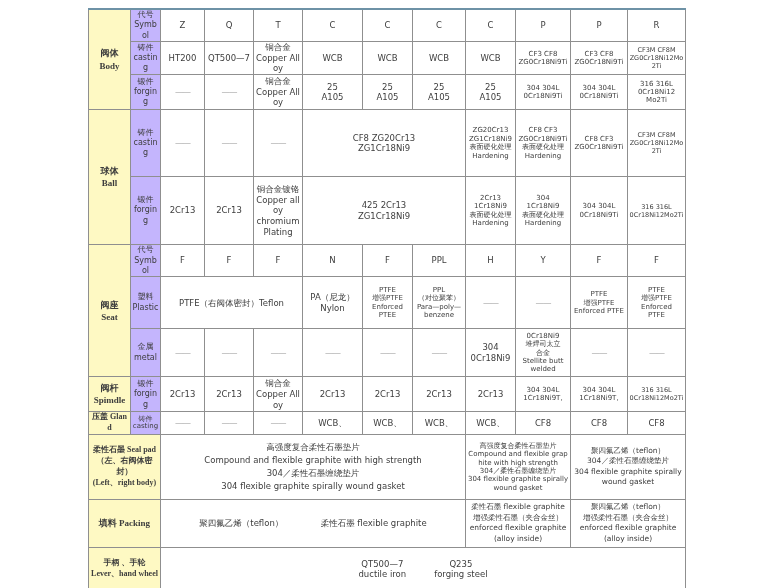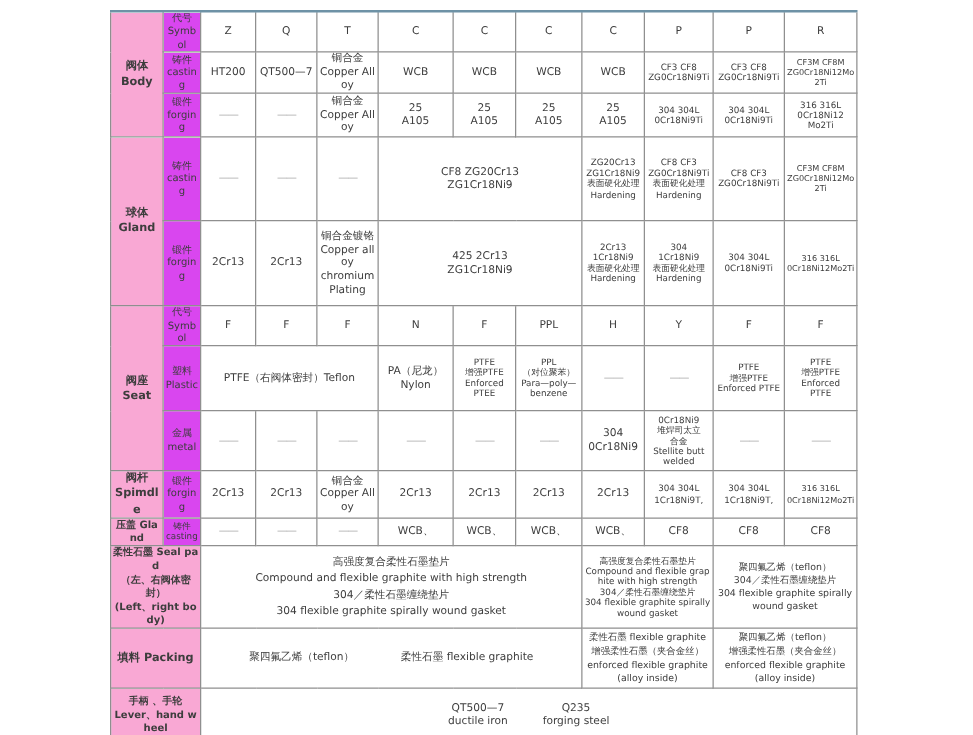--- a/index.html
+++ b/index.html
@@ -3,22 +3,22 @@
 <meta charset="utf-8">
 <style>
   html,body{margin:0;padding:0;background:#fff;}
   .page{position:relative;width:778px;height:588px;background:#ffffff;overflow:hidden;
         font-family:"DejaVu Sans",sans-serif;color:#3d3d3d;}
   table.spec{position:absolute;left:88px;top:8px;width:597px;border-collapse:collapse;
         table-layout:fixed;border-top:2px solid #6e92a6;border-bottom:3px solid #2f6d8c;}
   td{border:1px solid #8f8f8f;text-align:center;vertical-align:middle;
      padding:0 1px;font-size:8.5px;line-height:1.25;white-space:pre-line;
      overflow:hidden;word-break:break-all;}
-  td.sec{background:#f9a8d4;font-weight:bold;font-size:9px;line-height:1.35;}
-  td.hdr{background:#d946ef;font-size:8px;line-height:1.3;font-weight:normal;}
+  td.sec{background:#fef9c3;font-weight:bold;font-size:9px;line-height:1.35;font-family:Liberation Serif, serif;}
+  td.hdr{background:#c4b5fd;font-size:8px;line-height:1.3;font-weight:normal;}
   td.tight{font-size:7px;line-height:1.05;}
   td.sm{font-size:7px;line-height:1.2;}
   td.xs{font-size:6.5px;line-height:1.25;margin-left:12px;}
   td.dash{color:#aaaaaa;letter-spacing:-1px;}
   td.bigcell{font-size:8.5px;line-height:1.5;}
   td.pk{font-size:7.5px;line-height:1.45;}
   .two-blocks{display:flex;justify-content:space-evenly;align-items:center;}
   .two-blocks span{white-space:pre-line;}
   .lever-flex{display:flex;justify-content:center;gap:28px;align-items:center;}
   .lever-flex span{white-space:pre-line;}
@@ -97,21 +97,21 @@
 0Cr18Ni9Ti</td>
       <td class="sm">304 304L
 0Cr18Ni9Ti</td>
       <td class="sm">316 316L
 0Cr18Ni12
 Mo2Ti</td>
     </tr>
 
     <tr style="height:67px">
       <td class="sec" rowspan="2">球体
-Gland</td>
+Ball</td>
       <td class="hdr">铸件
 casting</td>
       <td class="dash">——</td>
       <td class="dash">——</td>
       <td class="dash">——</td>
       <td colspan="3">CF8  ZG20Cr13
 ZG1Cr18Ni9</td>
       <td class="sm">ZG20Cr13
 ZG1Cr18Ni9
 表面硬化处理

